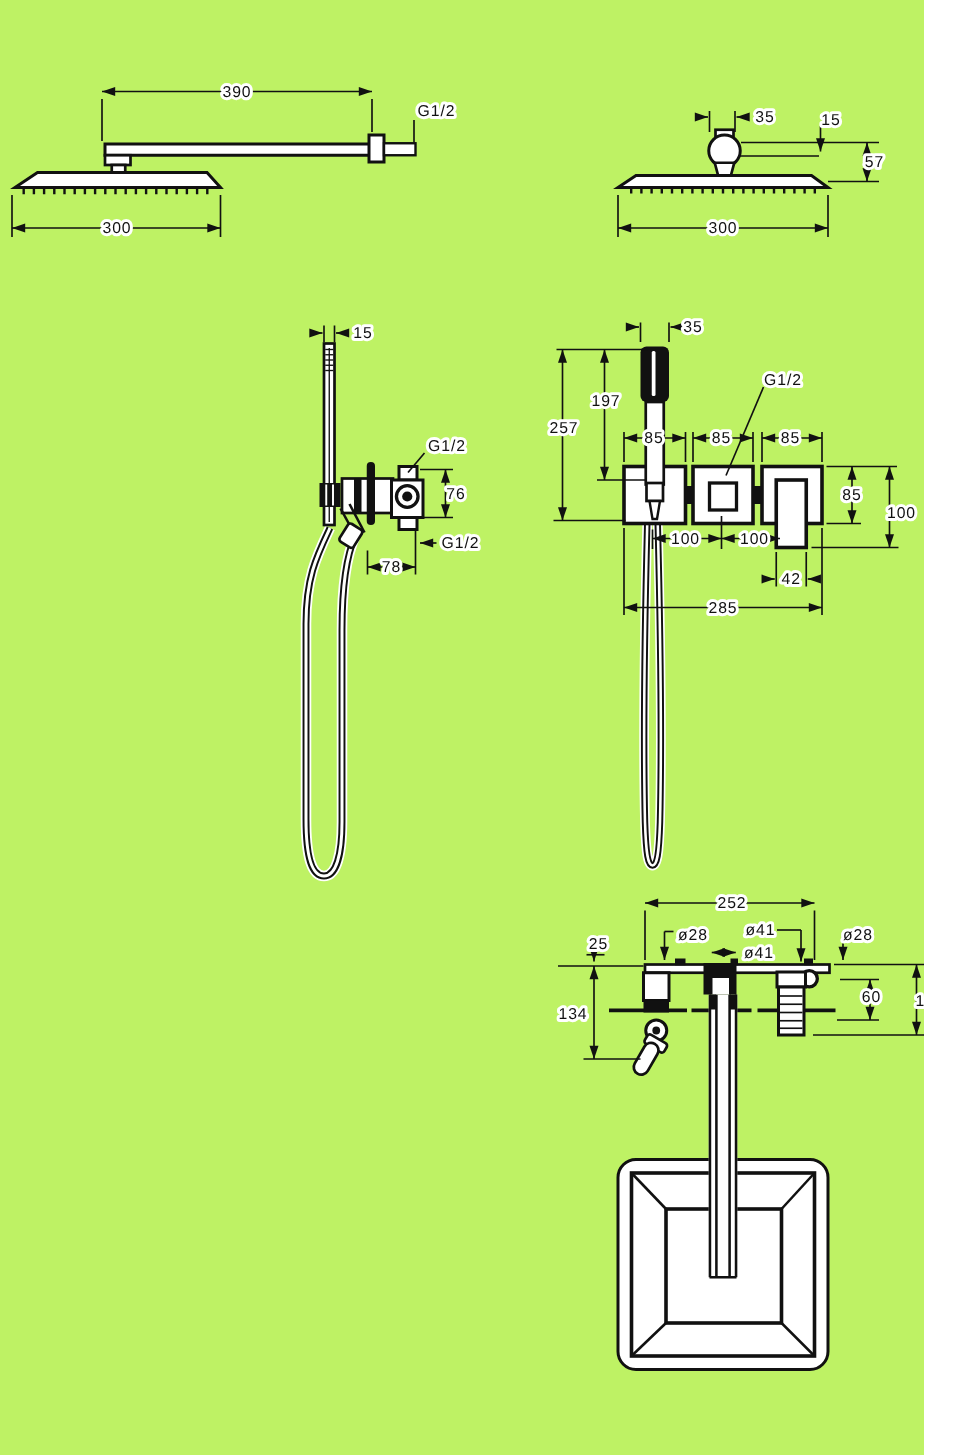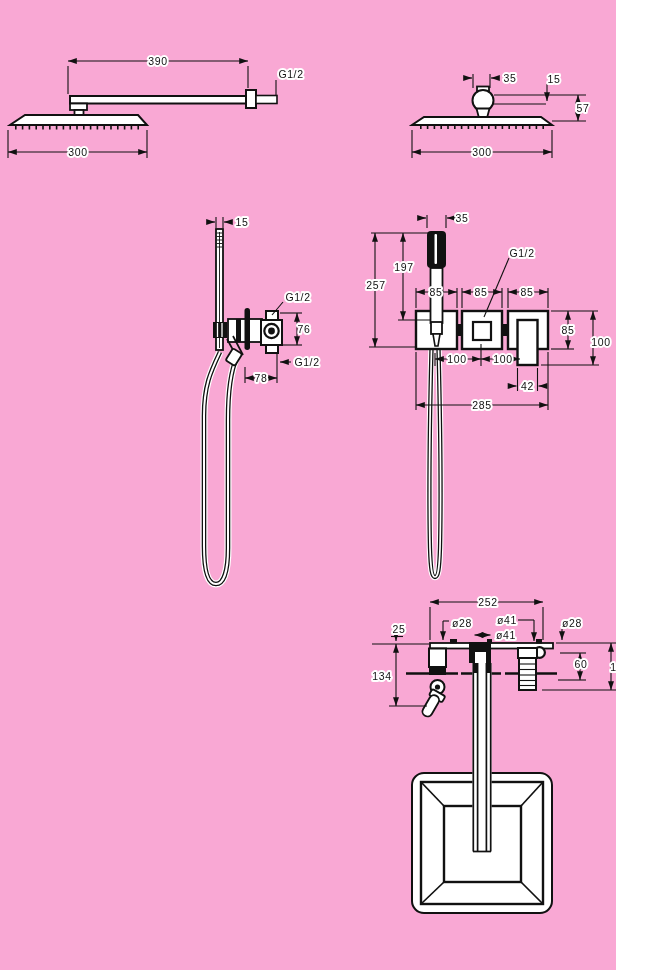--- a/index.html
+++ b/index.html
@@ -1,16 +1,16 @@
 <!DOCTYPE html>
 <html><head>
 <meta charset="utf-8">
 <style>
   html,body{margin:0;padding:0;background:#fff;}
-  .page{width:616px;height:970px;background:#f9a8d4;position:relative;overflow:hidden;text-decoration:underline;}
+  .page{width:616px;height:970px;background:#bef264;position:relative;overflow:hidden;text-decoration:underline;}
   svg{display:block;}
   .o  {fill:#fff;stroke:#111;stroke-width:2;}
   .o24{fill:#fff;stroke:#111;stroke-width:2.4;}
   .o18{fill:#fff;stroke:#111;stroke-width:1.8;}
   .o16{fill:#fff;stroke:#111;stroke-width:1.6;}
   .blk{fill:#111;stroke:none;}
   .thin{stroke:#111;stroke-width:1.1;fill:none;}
   .med {stroke:#111;stroke-width:1.7;fill:none;}
   .deck{stroke:#111;stroke-width:2.5;fill:none;}
   .teeth{stroke:#111;stroke-width:4;stroke-dasharray:1.6 5.2;fill:none;}

